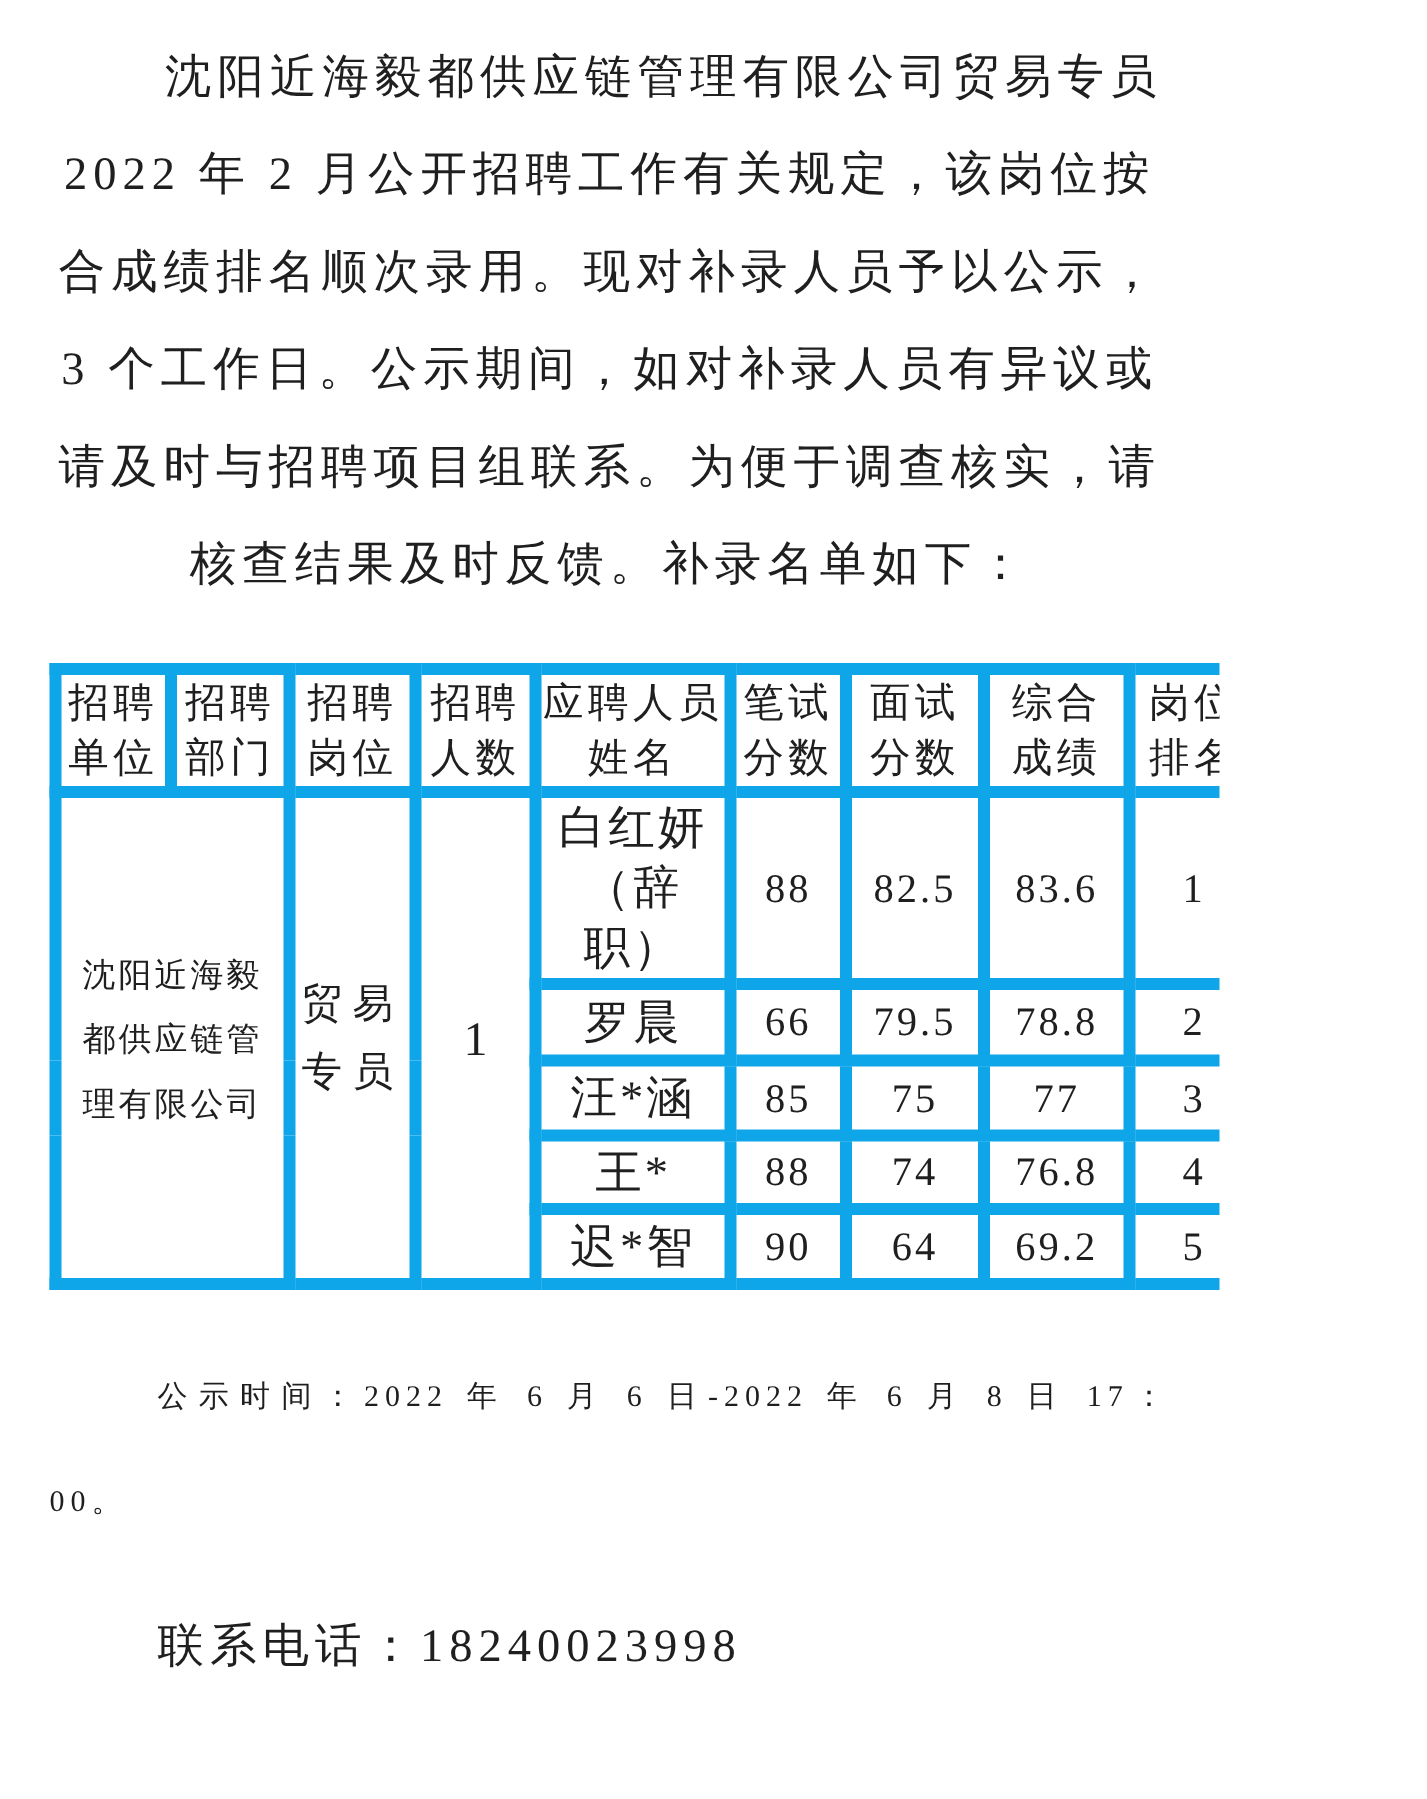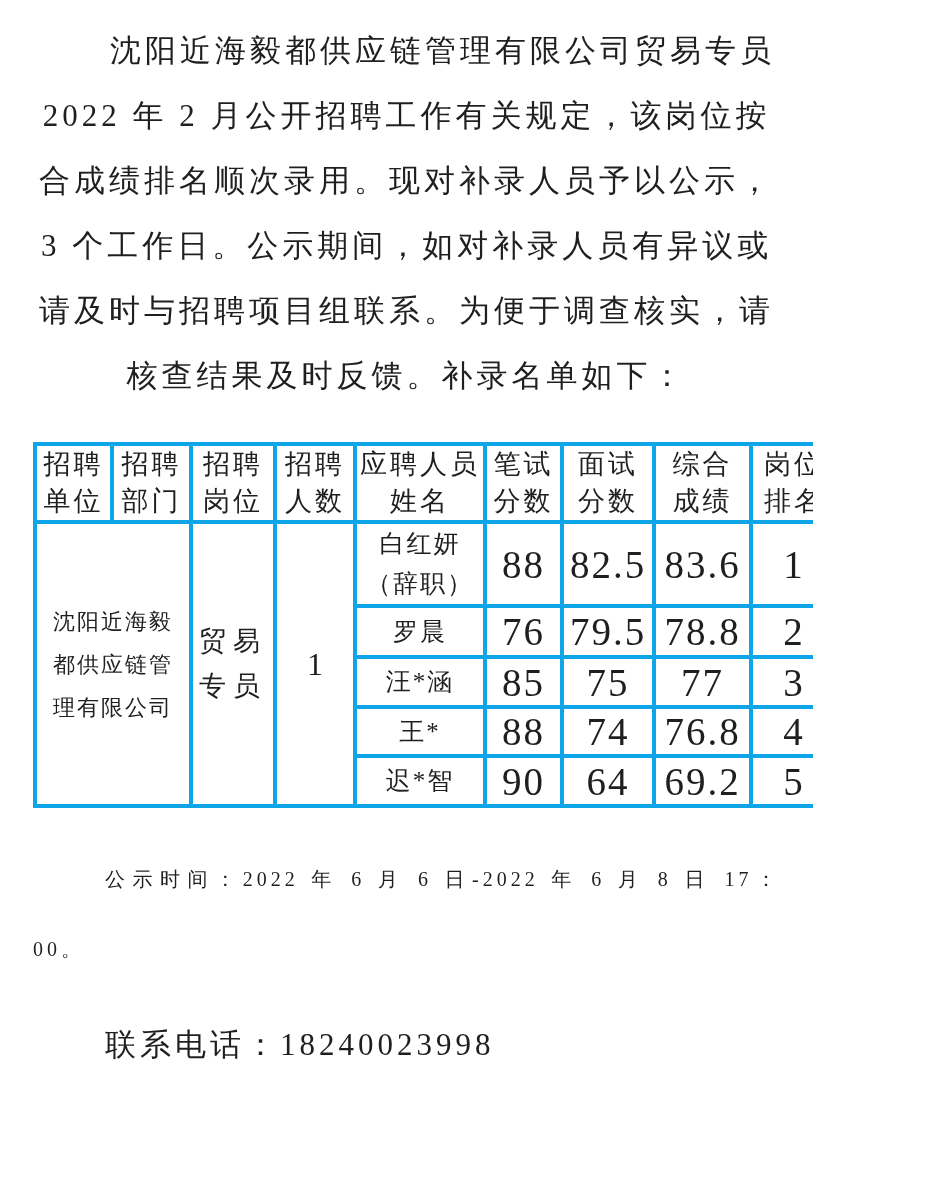--- a/index.html
+++ b/index.html
@@ -27,40 +27,40 @@
   .ind{text-indent:72px;}
 
   
   table.roster{
     border-collapse:collapse;
     table-layout:fixed;
     width:885px;
     margin-top:34px;
   }
   table.roster th,table.roster td{
-    border:4px solid #0ea5e9;
+    border:8px solid #0ea5e9;
     text-align:center;
     vertical-align:middle;
     padding:0;
     font-weight:normal;
     overflow:hidden;
   }
   tr.hrow{height:74px;}
   tr.r0{height:68px;}
   tr.r1{height:51px;}
   tr.r2{height:50px;padding-left:25px;}
   tr.r3{height:49px;}
   tr.r4{height:50px;}
   th.hc{font-size:27px;line-height:37px;letter-spacing:3px;}
   .ln{display:block;}
   td.employer{font-size:22px;line-height:43px;letter-spacing:2px;margin-top:38px;}
   td.position{font-size:27px;line-height:45px;letter-spacing:7px;border-radius:10px;}
   td.headcount{font-size:32px;}
-  td.cname{font-size:25px;line-height:40px;letter-spacing:2px;}
-  td.num{font-size:39px;letter-spacing:2px;margin-left:12px;}
+  td.cname{font-size:31px;line-height:40px;letter-spacing:2px;}
+  td.num{font-size:27px;letter-spacing:2px;margin-left:12px;}
   td.hired{font-size:27px;letter-spacing:7px;}
 
   
   .pub{margin-top:36px;}
   .pub .fline{
     font-size:20px;
     line-height:70px;
     height:70px;
     letter-spacing:4px;
   }
@@ -160,21 +160,21 @@
           <span class="ln">（辞职）</span>
         </td>
         <td class="num">88</td>
         <td class="num">82.5</td>
         <td class="num">83.6</td>
         <td class="num">1</td>
         <td class="hired" rowspan="5">罗晨</td>
       </tr>
       <tr class="r1">
         <td class="cname">罗晨</td>
-        <td class="num">76</td>
+        <td class="num">66</td>
         <td class="num">79.5</td>
         <td class="num">78.8</td>
         <td class="num">2</td>
       </tr>
       <tr class="r2">
         <td class="cname">汪*涵</td>
         <td class="num">85</td>
         <td class="num">75</td>
         <td class="num">77</td>
         <td class="num">3</td>

